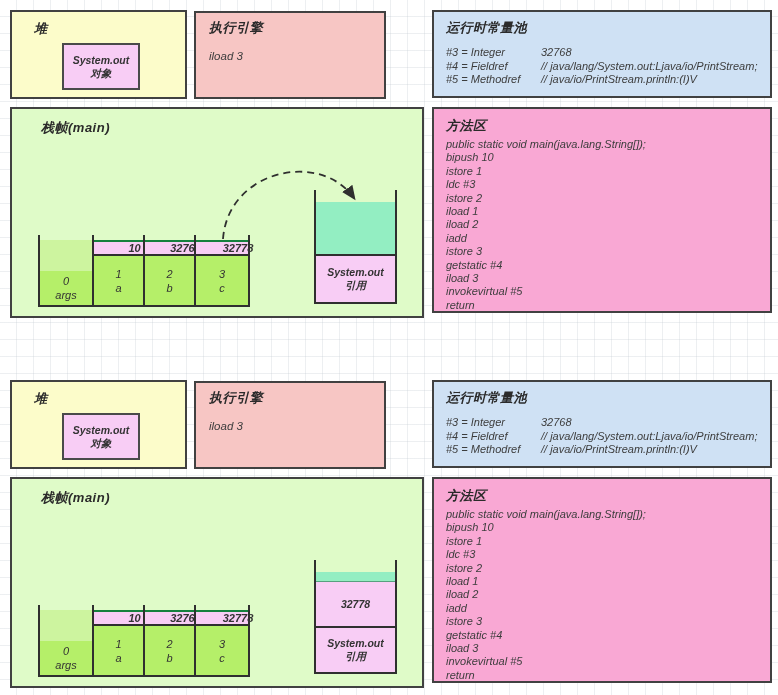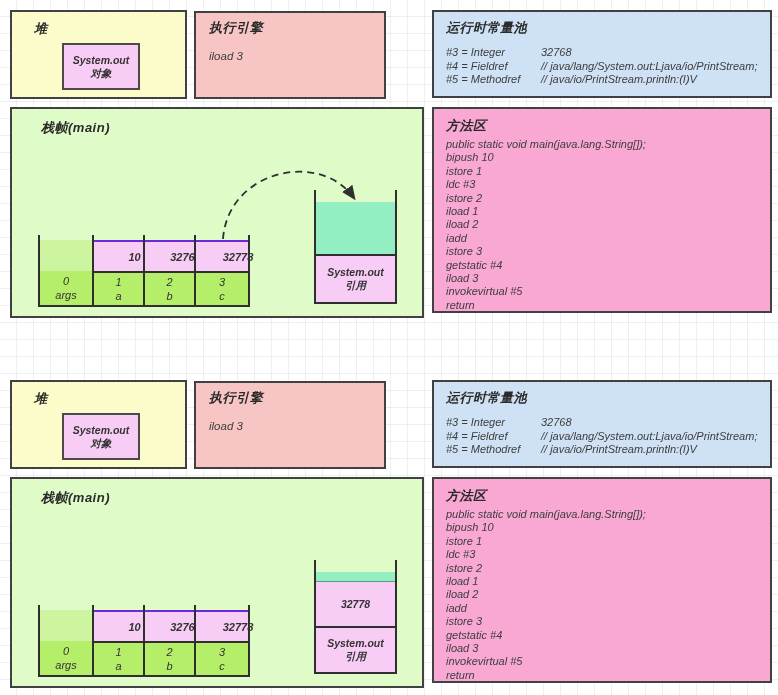--- a/index.html
+++ b/index.html
@@ -49,21 +49,21 @@
   .lv-cells{position:absolute;left:0;right:0;top:5px;bottom:0;display:flex;}
   .lv-tick{position:absolute;top:0;width:2px;height:5px;background:#2f2f2f;}
   .lv-col{box-sizing:border-box;border-right:2px solid #2f2f2f;display:flex;flex-direction:column;}
   .lv-col:last-child{border-right:none;}
   .lv-col.args{
     width:54px;background:linear-gradient(#cdf49f 0 48%, #b5ef69 48%);
     justify-content:flex-end;align-items:center;padding-bottom:3px;
   }
   .lv-line{font-size:11px;font-style:italic;color:#333;line-height:14px;}
   .lv-value{
-    height:33px;background:#f8cdf5;border-top:2px solid #6d28d9;border-bottom:2px solid #2f2f2f;
+    height:16px;background:#f8cdf5;border-top:2px solid #15803d;border-bottom:2px solid #2f2f2f;
     box-sizing:border-box;display:flex;align-items:center;justify-content:center;
     font-size:11px;font-weight:bold;font-style:italic;color:#333;padding-left:32px;
   }
   .lv-label{flex:1;background:#b5ef69;display:flex;flex-direction:column;align-items:center;justify-content:center;}
 
   
   .os-bucket{
     position:absolute;left:302px;top:81px;width:83px;height:114px;box-sizing:border-box;
     border-left:2px solid #2f2f2f;border-right:2px solid #2f2f2f;border-bottom:2px solid #2f2f2f;
   }

